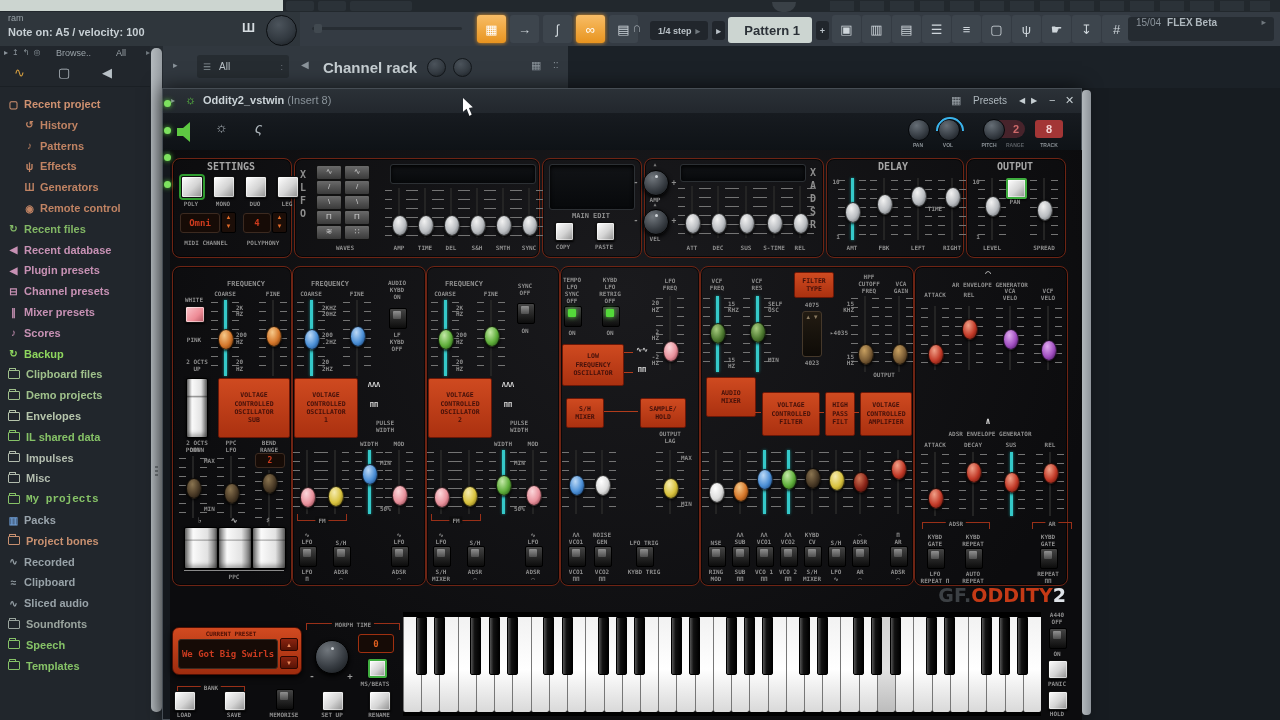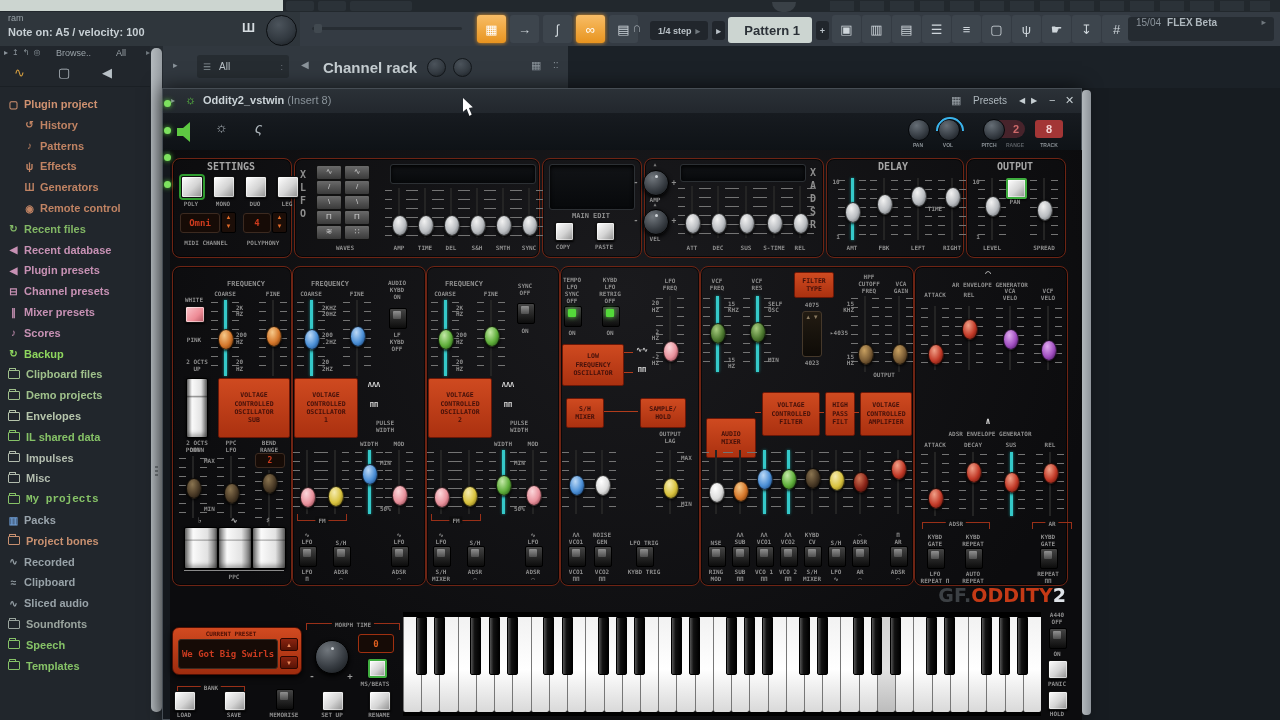--- a/index.html
+++ b/index.html
@@ -176,21 +176,21 @@
       <span style="position:absolute;left:146px;top:2px;color:#70787e;font-size:8px;">▸</span>
     </div>
     <div id="btabs" style="position:absolute;left:0;top:16px;width:163px;height:24px;border-bottom:1px solid #1a1f24;">
         <div style="position: absolute; left: 14px; top: 3px; font-size: 13px; color: rgb(216, 160, 64);">∿</div>
         <div style="position: absolute; left: 58px; top: 3px; font-size: 13px; color: rgb(185, 193, 199);">▢</div>
         <div style="position: absolute; left: 102px; top: 3px; font-size: 13px; color: rgb(185, 193, 199);">◀</div>
       </div>
     <div id="bitems">
         <div class="bitem" style="left: 6px; top: 48px; color: rgb(207, 145, 112);">
           <div class="bic">▢</div>
-          <div>Plugin project</div>
+          <div>Recent project</div>
         </div>
         <div class="bitem" style="left: 22px; top: 68.8px; color: rgb(192, 131, 99);">
           <div class="bic">↺</div>
           <div>History</div>
         </div>
         <div class="bitem" style="left: 22px; top: 89.6px; color: rgb(192, 131, 99);">
           <div class="bic">♪</div>
           <div>Patterns</div>
         </div>
         <div class="bitem" style="left: 22px; top: 110.4px; color: rgb(192, 131, 99);">
@@ -929,21 +929,21 @@
         <div class="sdl" style="top: 57.8px; right: 26px; text-align: right;">15
 HZ</div>
       </div>
       <div class="sl" style="left: 884px; top: 296px; height: 76px;">
         <div class="tk" style="left: 1px;"></div>
         <div class="tk" style="right: 1px;"></div>
         <div class="rail"></div>
         <div class="knb" style="top: 48.45px; background: radial-gradient(at 38% 28%, rgb(200, 160, 96), rgb(122, 92, 53) 55%, rgb(42, 28, 12) 95%);"></div>
       </div>
       <div class="slbl" style="left: 884px; top: 371px; font-size: 6px;">OUTPUT</div>
-      <div class="rbox" style="left: 706px; top: 418px; width: 48px; height: 38px; text-align: right;">AUDIO
+      <div class="rbox" style="left: 706px; top: 377px; width: 48px; height: 38px; text-align: right;">AUDIO
 MIXER</div>
       <div class="hl" style="left: 755px; top: 412px; width: 6px; background: rgb(178, 60, 28);"></div>
       <div class="rbox" style="left: 762px; top: 392px; width: 56px; height: 42px;">VOLTAGE
 CONTROLLED
 FILTER</div>
       <div class="hl" style="left: 819px; top: 412px; width: 5px; background: rgb(178, 60, 28);"></div>
       <div class="rbox" style="left: 825px; top: 392px; width: 28px; height: 42px;">HIGH
 PASS
 FILT</div>
       <div class="hl" style="left: 854px; top: 412px; width: 5px; background: rgb(178, 60, 28);"></div>

